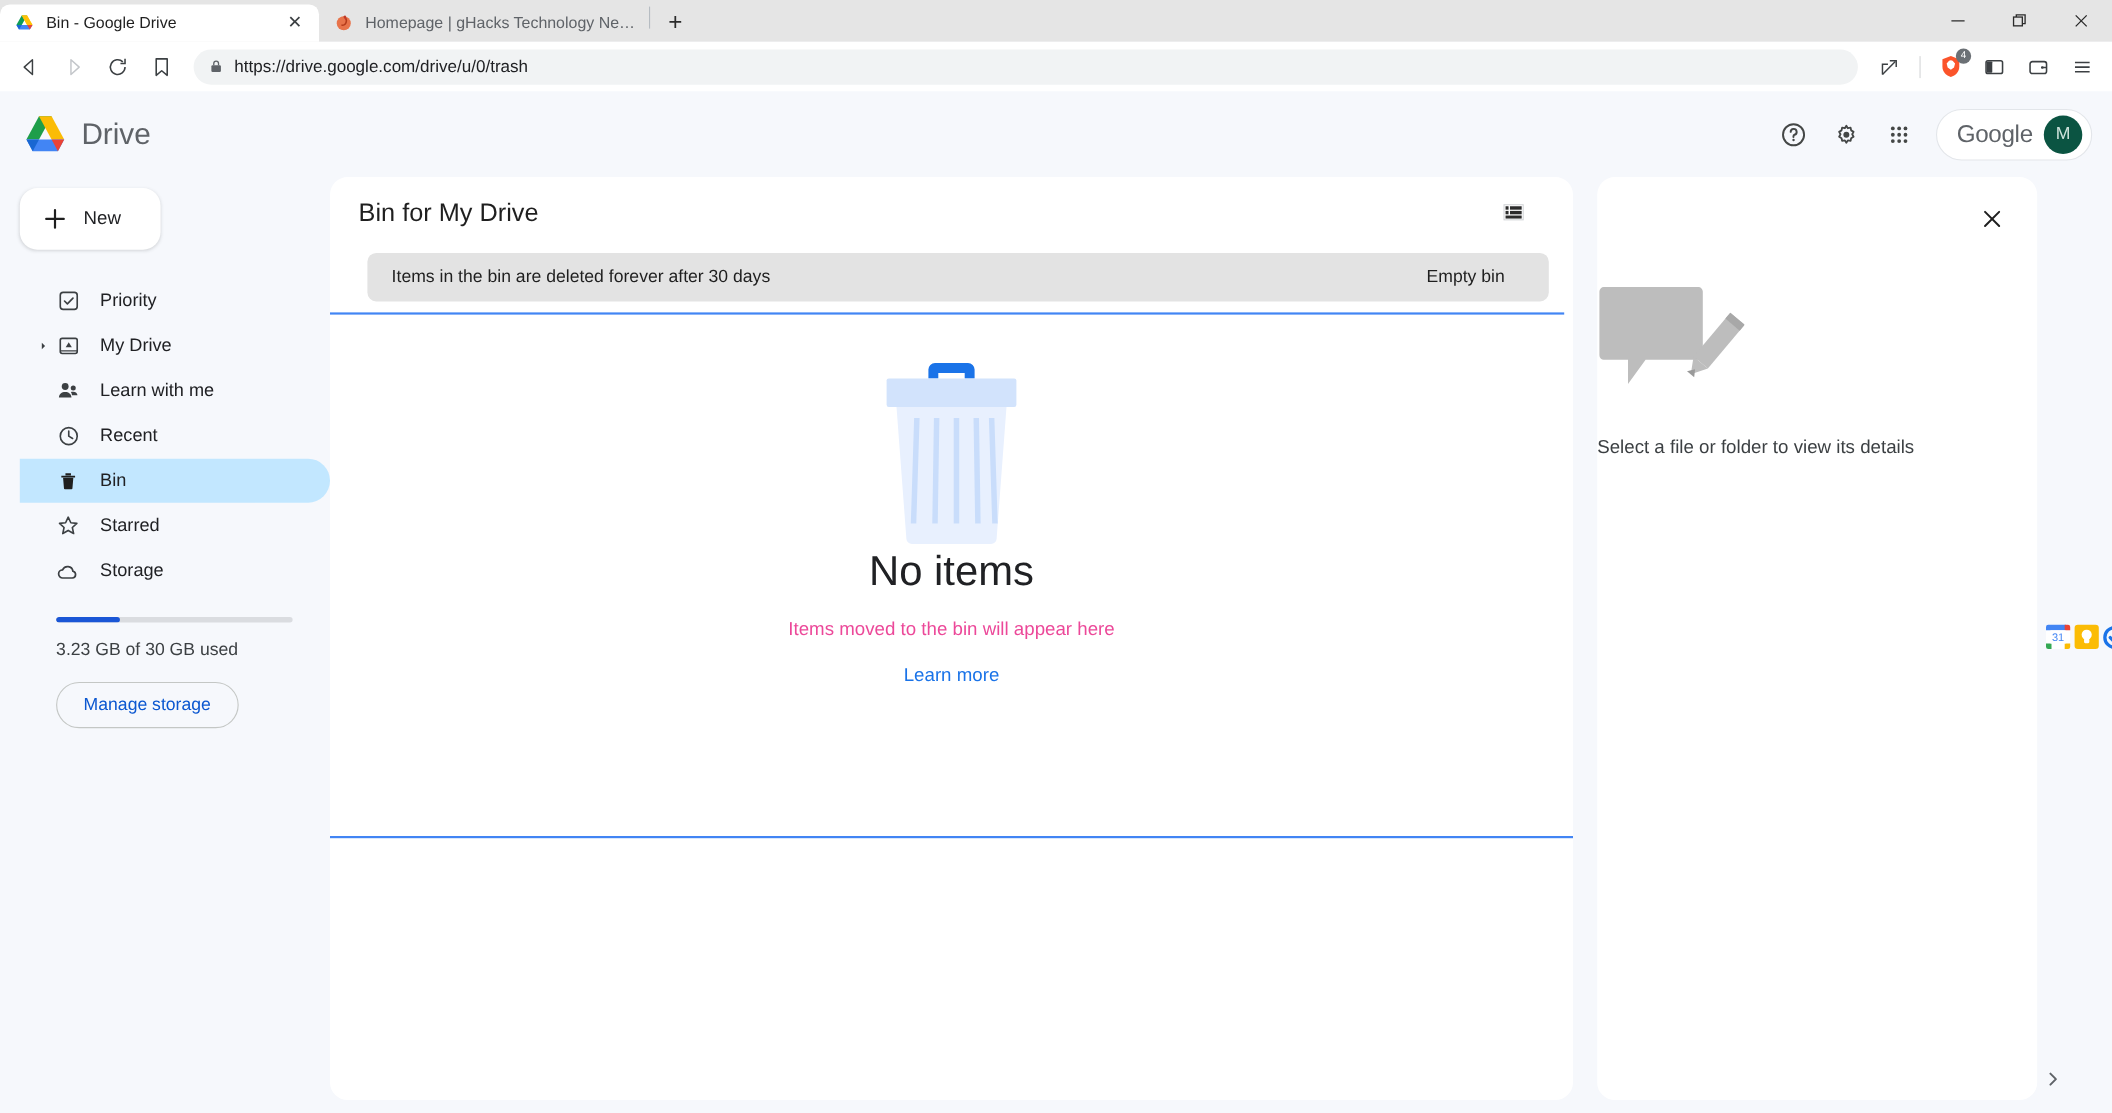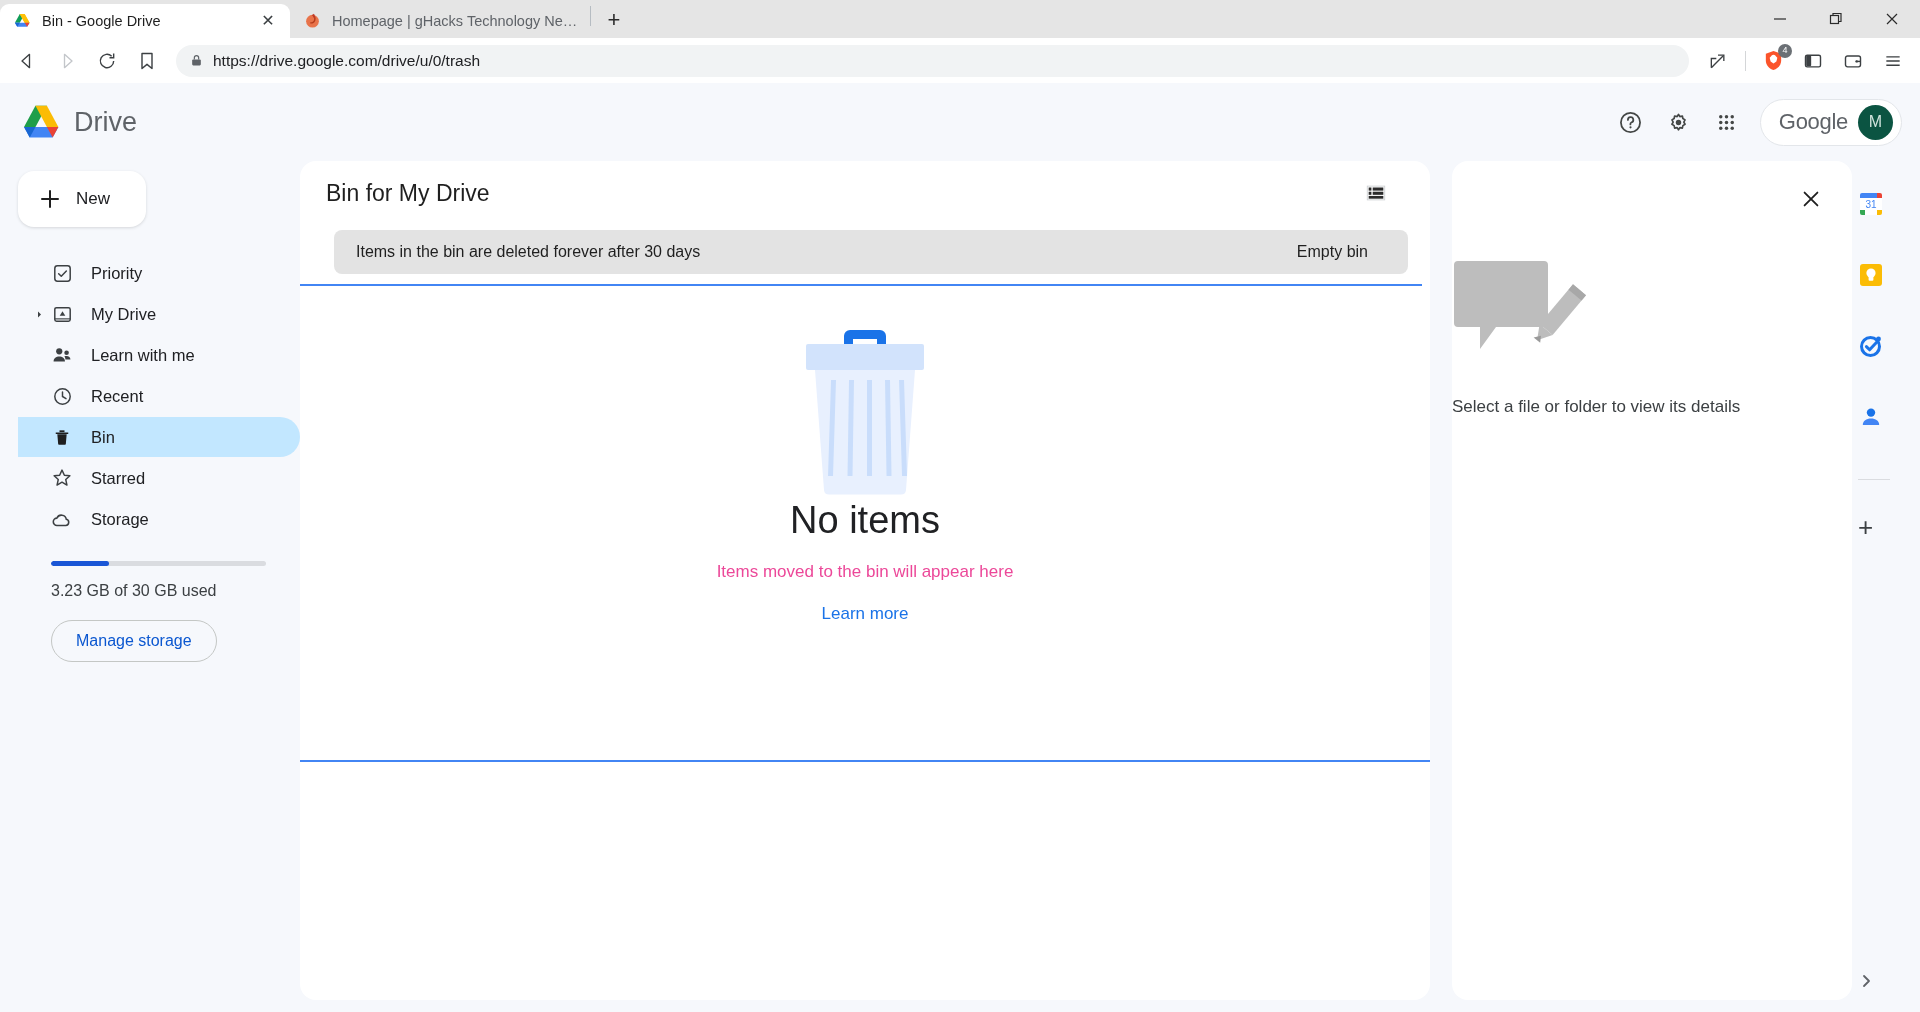--- a/index.html
+++ b/index.html
@@ -147,21 +147,21 @@
   
   .details {
     width: 400px; flex: 0 0 400px; background: #fff; border-radius: 16px;
     margin: 0 6px 12px 12px; display: flex; flex-direction: column; position: relative;
   }
   .details-close { position: absolute; top: 17px; right: 20px; width: 42px; height: 42px; display: flex; align-items: center; justify-content: center; border-radius: 50%; color: #1f1f1f; }
   .details-art { margin-top: 96px; width: 134px; height: 100px; position: relative; }
   .details-text { font-size: 17px; color: #3c4043; margin-top: 40px; }
 
   
-  .rail { width: 62px; flex: 0 0 62px; display: flex; flex-direction: column; align-items: flex-start; padding-top: 30px; position: relative; }
+  .rail { width: 62px; flex: 0 0 62px; display: flex; align-items: center; padding-top: 30px; position: relative; }
   .rail-icon { width: 26px; height: 26px; margin-bottom: 45px; position: relative; }
   .rail-div { width: 32px; height: 1px; background: #dadce0; margin: 4px 0 34px 0; }
   .rail-plus { color: #3c4043; font-size: 26px; font-weight: 300; line-height: 1; }
   .rail-expand { position: absolute; bottom: 18px; color: #5f6368; font-size: 17px; }
 </style>
 </head>
 <body>
 
 <div class="browser">
 

